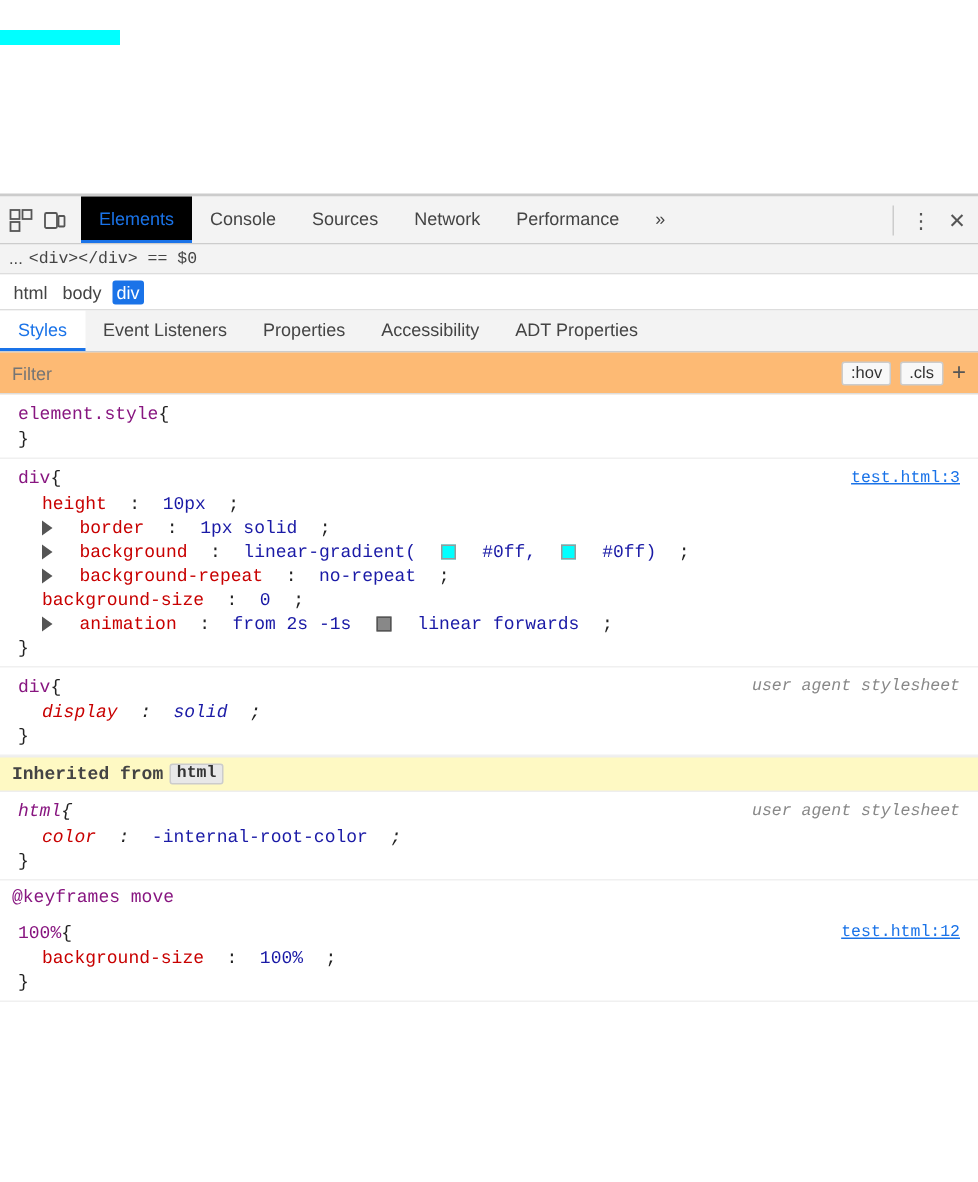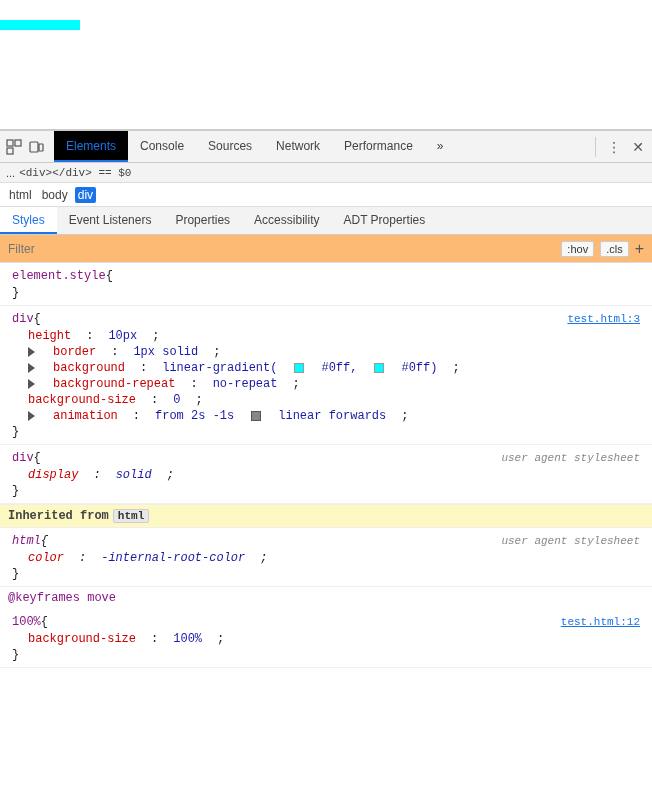--- a/index.html
+++ b/index.html
@@ -529,21 +529,21 @@
 
     <div class="style-block">
       <div class="style-selector-line">
         <span class="style-selector" style="font-style:italic;">html</span>
         <span class="style-brace" style="font-style:italic;"> {</span>
         <span class="style-source" style="color:#888; font-style:italic; text-decoration:none;">user agent stylesheet</span>
       </div>
       <div class="style-prop-line">
         <span class="prop-name" style="font-style:italic;">color</span>
         <span class="prop-colon" style="font-style:italic;">:</span>
-        <span class="prop-value" style="font-style:italic;"> -internal-root-color</span>
+        <span class="prop-value" style=""> -internal-root-color</span>
         <span class="prop-semicolon" style="font-style:italic;">;</span>
       </div>
       <div class="style-close-brace">}</div>
     </div>
 
     <div class="keyframes-header">@keyframes move</div>
 
     <div class="style-block">
       <div class="style-selector-line">
         <span class="style-selector">100%</span>

